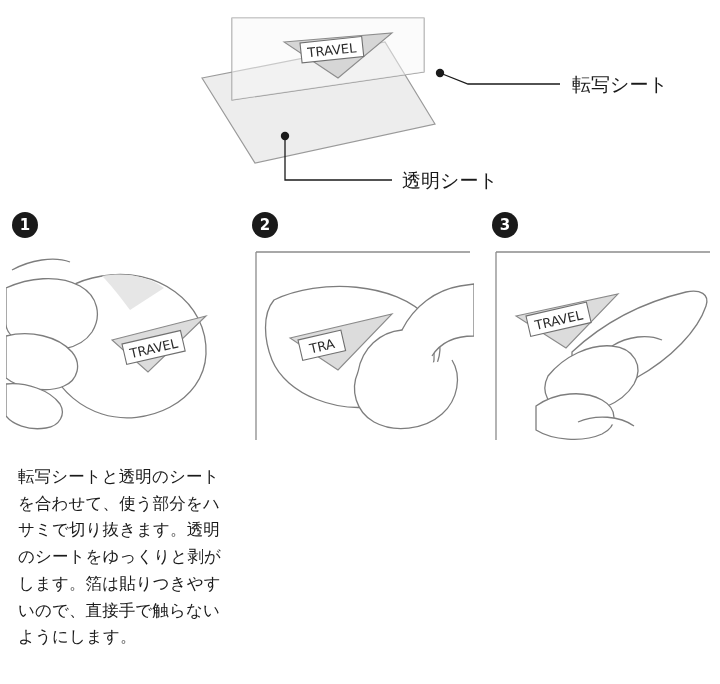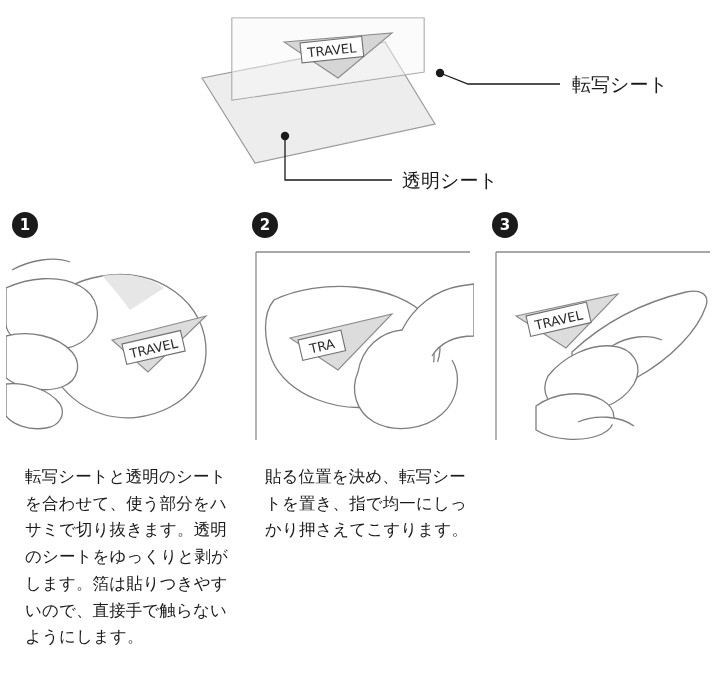--- a/index.html
+++ b/index.html
@@ -67,21 +67,21 @@
     font-family: "DejaVu Sans", "Liberation Sans", sans-serif;
   }
   .step-illustration {
     width: 228px;
     height: 200px;
     position: relative;
   }
   .step-illustration svg { display: block; }
   .step-caption {
     margin-top: 20px;
-    margin-left: 19px;
+    margin-left: 12px;
     font-size: 16.5px;
     line-height: 1.62;
     letter-spacing: 0.1px;
     color: #1a1a1a;
     white-space: pre-wrap;
     font-family: "DejaVu Sans", "Liberation Sans", sans-serif;
   }
 </style>
 </head>
 <body>
@@ -163,21 +163,20 @@
           <text x="22" y="16" font-size="13" text-anchor="middle" font-family="'DejaVu Sans','Liberation Sans',sans-serif" fill="#2a2a2a">TRA</text>
         </g>
 
         <g fill="#ffffff" stroke="#7d7d7d" stroke-width="1.3">
           <path d="M112 128 C116 104 134 88 156 86 C176 84 190 98 188 116 C186 136 168 150 146 152 C128 153 114 144 112 128 Z"></path>
           <path d="M156 86 C168 62 190 46 214 42 L228 40 L228 92 C212 92 196 96 186 112"></path>
           <path d="M112 128 C104 146 110 168 128 178 C148 189 178 186 196 170 C212 156 216 132 206 116"></path>
         </g>
       </svg>
     </div>
-    <div class="step-caption">貼る位置を決め、転写シートを置き、指で均一にしっかり押さえてこすります。</div>
   </div>
 
   <div class="step">
     <div class="step-badge">3</div>
     <div class="step-illustration">
       <svg width="228" height="200" viewBox="0 0 228 200" xmlns="http://www.w3.org/2000/svg">
 
         <path d="M10 8 L224 8 M10 8 L10 196" stroke="#8c8c8c" stroke-width="1.3" fill="none"></path>
 
         <polygon points="30,72 132,50 80,104" fill="#dcdcdc" stroke="#8a8a8a" stroke-width="1.1"></polygon>

